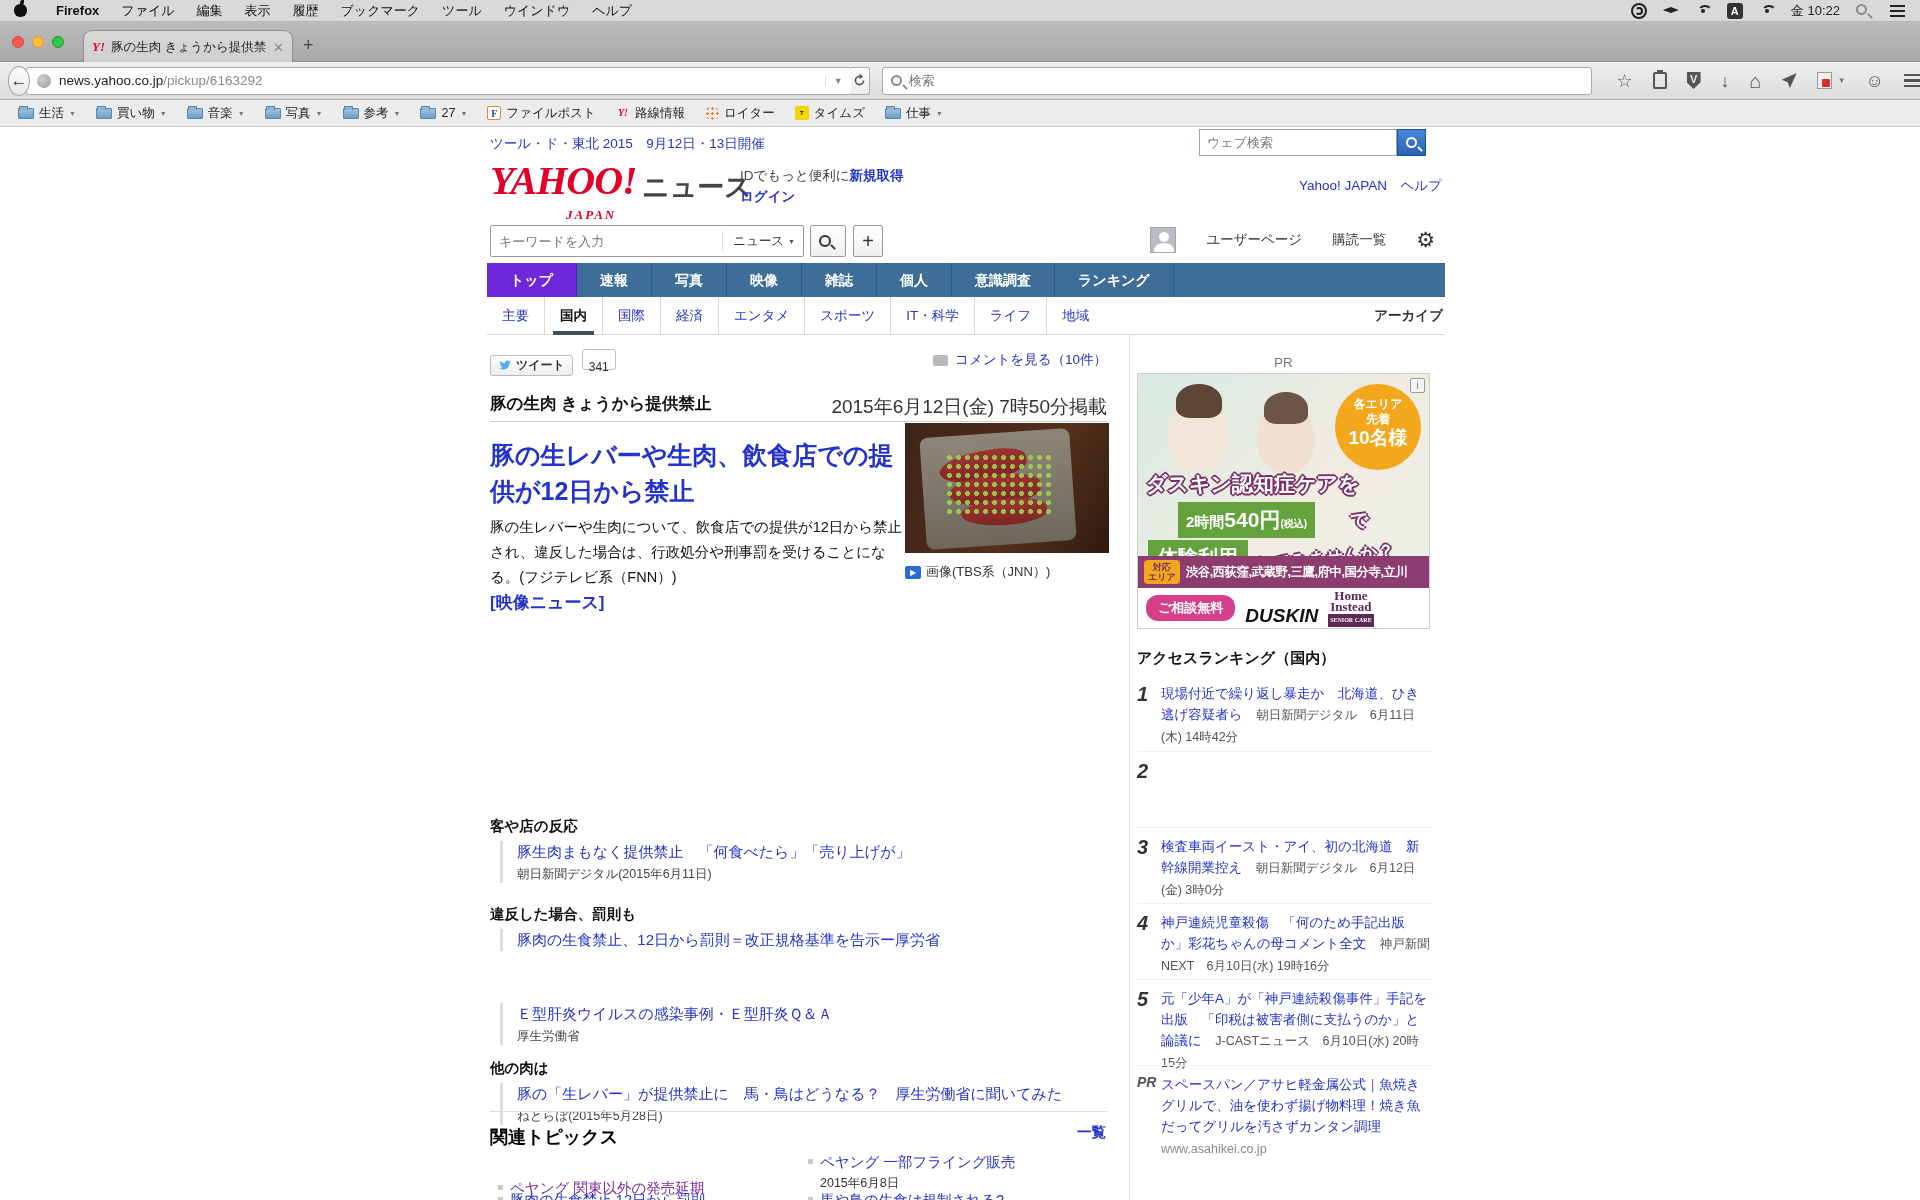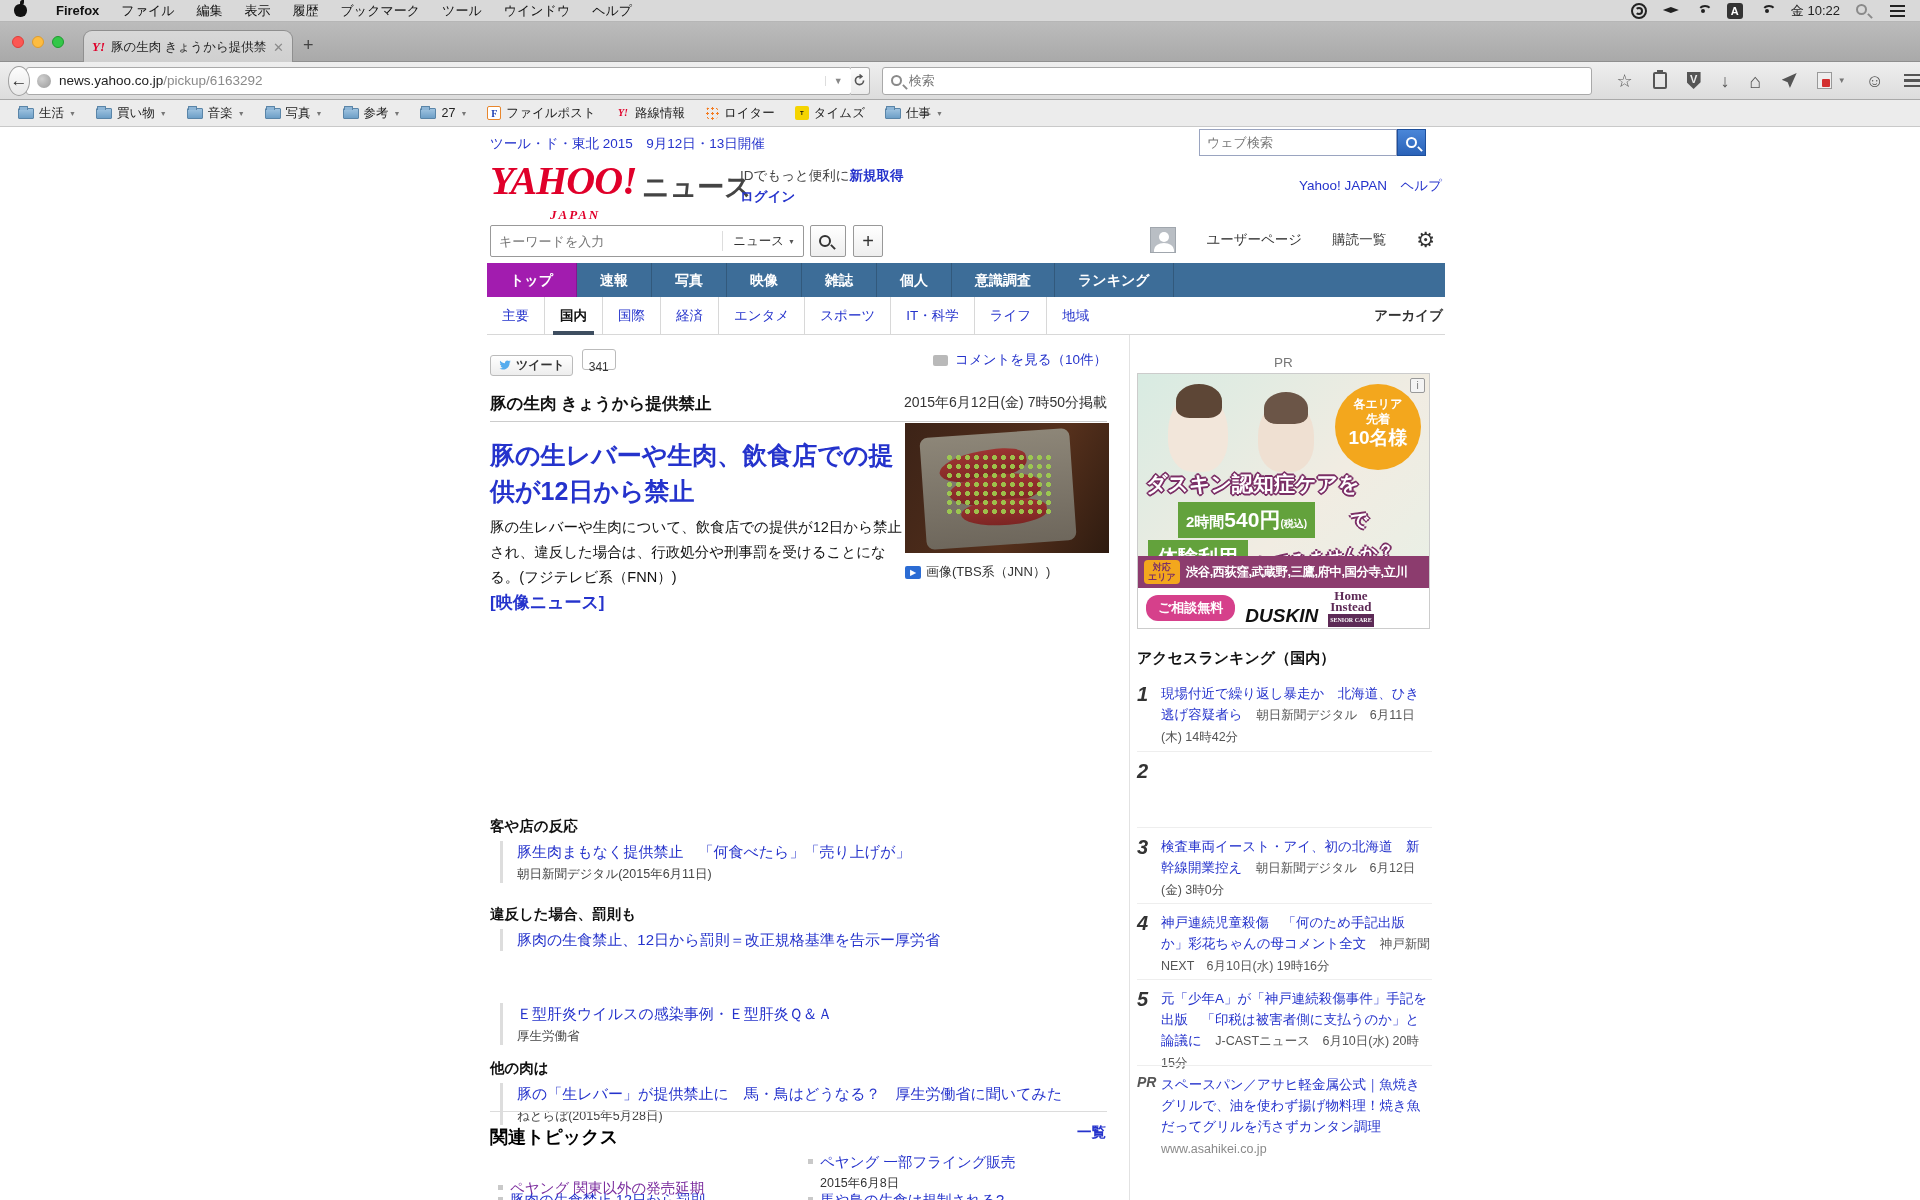--- a/index.html
+++ b/index.html
@@ -98,21 +98,21 @@
   .promo{position:absolute;top:8px;left:3px;font-size:13.5px;color:#2533cc;}
   .websearch{position:absolute;top:2px;left:712px;display:flex;}
   .websearch input{width:198px;height:27px;border:1px solid #9aa4c0;font-size:13px;padding:0 7px;color:#333;outline:none;}
   .ws-btn{width:29px;height:27px;background:linear-gradient(#4a86d8,#2a62b8);border:1px solid #1d4f9c;display:flex;align-items:center;justify-content:center;}
   .ws-btn .mag{border-color:#fff;margin:0;}
   .ws-btn .mag::after{background:#fff;}
 
   .logo-row{position:absolute;top:34px;left:3px;width:952px;height:58px;}
   .y-logo{display:inline-block;color:#e0002a;font-family:"Liberation Serif","DejaVu Serif",serif;
     font-weight:bold;font-style:italic;font-size:40px;letter-spacing:-1px;line-height:40px;}
-  .y-japan{display:block;color:#e0002a;font-family:"Liberation Serif",serif;font-weight:bold;font-size:13px;letter-spacing:2px;margin:-6px 0 0 60px;}
+  .y-japan{display:block;color:#e0002a;font-family:"Liberation Serif",serif;font-weight:bold;font-size:13px;letter-spacing:2px;margin:-6px 0 0 76px;}
   .y-service{position:absolute;left:152px;top:8px;font-size:27px;font-weight:bold;color:#444;}
   .id-block{position:absolute;left:250px;top:6px;font-size:13.5px;color:#444;}
   .id-block .b{font-weight:bold;}
   .login-lnk{position:absolute;left:250px;top:27px;font-size:13.5px;font-weight:bold;}
   .help-links{position:absolute;right:0;top:16px;font-size:13.5px;color:#2533cc;}
 
   .nsearch{position:absolute;top:98px;left:0;width:952px;height:36px;}
   .ns-input{position:absolute;left:3px;top:0;width:314px;height:32px;border:1px solid #999;border-radius:2px;background:#fff;display:flex;align-items:center;}
   .ns-input input{border:none;outline:none;flex:1;font-size:13px;padding:0 8px;background:transparent;color:#333;}
   .ns-scope{font-size:12.5px;color:#333;padding-right:8px;display:flex;align-items:center;gap:4px;border-left:1px solid #ddd;padding-left:10px;height:20px;}
@@ -123,21 +123,21 @@
   .ns-plus{position:absolute;left:366px;top:0;width:30px;height:32px;border:1px solid #999;border-radius:2px;background:linear-gradient(#fff,#eee);
     font-size:20px;color:#333;text-align:center;line-height:30px;}
   .ns-right{position:absolute;right:4px;top:2px;display:flex;align-items:center;gap:30px;font-size:13.5px;color:#333;}
   .avatar{width:26px;height:26px;background:#b9bec4;border:1px solid #a0a6ad;position:relative;overflow:hidden;}
   .avatar::before{content:"";position:absolute;top:4px;left:8px;width:10px;height:10px;background:#fff;border-radius:50%;}
   .avatar::after{content:"";position:absolute;top:15px;left:3px;width:20px;height:14px;background:#fff;border-radius:50% 50% 0 0;}
   .gear{font-size:21px;color:#333;}
 
   .mainnav{position:absolute;top:136px;left:0;width:958px;height:34px;background:#3d6d98;display:flex;}
   .mn-item{color:#fff;font-size:14px;font-weight:bold;line-height:34px;padding:0 23px;border-right:1px solid rgba(0,0,0,.18);}
-  .mn-item.active{background:#a21caf;}
+  .mn-item.active{background:#6d28d9;}
 
   .subnav{position:absolute;top:170px;left:0;width:958px;height:38px;border-bottom:1px solid #d8d8d8;display:flex;align-items:center;}
   .sn-item{font-size:13.5px;padding:0 15px;color:#2533cc;position:relative;line-height:37px;}
   .sn-item + .sn-item{border-left:1px solid #d8d8d8;}
   .sn-item.active{color:#111;font-weight:bold;}
   .sn-item.active::after{content:"";position:absolute;left:8px;right:8px;bottom:-1px;height:4px;background:#3e4e60;}
   .sn-arch{margin-left:auto;font-size:13.5px;font-weight:bold;color:#333;padding-right:2px;}
 
   
   .main{position:absolute;left:3px;top:208px;width:620px;}
@@ -145,21 +145,21 @@
   .twbtn{display:inline-flex;align-items:center;gap:4px;height:21px;border:1px solid #bbb;border-radius:3px;
     background:linear-gradient(#fff,#ededed);font-size:12px;font-weight:bold;color:#333;padding:0 7px;}
   .twbtn svg{width:14px;height:12px;fill:#55acee;}
   .twcount{display:inline-block;height:21px;border:1px solid #bbb;border-radius:3px;font-size:12px;color:#333;
     padding:8px 6px;line-height:19px;margin-left:5px;background:#fff;}
   .comments{position:absolute;right:0;top:2px;font-size:13.5px;display:flex;gap:7px;align-items:center;}
   .bubble{width:15px;height:11px;background:#b9b9b9;border-radius:2px;position:relative;}
   .bubble::after{content:"";position:absolute;left:2px;bottom:-4px;border:4px solid transparent;border-top-color:#b9b9b9;border-left-width:2px;border-right-width:2px;}
   .kickrow{position:absolute;top:58px;left:0;width:617px;}
   .kicker{font-size:16.5px;font-weight:bold;color:#111;}
-  .kdate{position:absolute;right:0;top:1px;font-size:14px;color:#333;}
+  .kdate{position:absolute;right:0;top:1px;font-size:19px;color:#333;}
   .hr1{position:absolute;top:86px;left:0;width:617px;border-top:1px solid #ccc;}
   .headline{position:absolute;top:102px;left:0;width:420px;font-size:25px;line-height:36px;font-weight:bold;color:#2533cc;}
   .abody{position:absolute;top:180px;left:0;width:418px;font-size:14.5px;line-height:25px;color:#111;}
   .vlink{position:absolute;top:256px;left:0;font-size:17px;font-weight:bold;}
   .thumb{position:absolute;top:88px;left:415px;width:204px;height:130px;background:linear-gradient(120deg,#3c2317,#55301c 60%,#2e1b10);overflow:hidden;}
   .plate{position:absolute;left:18px;top:10px;width:150px;height:112px;background:linear-gradient(#8d8678,#6e675c);border-radius:8px;transform:rotate(-4deg);}
   .meat{position:absolute;background:linear-gradient(#9d3532,#7c2523);border-radius:50% 40% 45% 50%;}
   .m1{left:34px;top:28px;width:88px;height:30px;transform:rotate(-10deg);}
   .m2{left:44px;top:52px;width:92px;height:30px;transform:rotate(-6deg);}
   .m3{left:56px;top:76px;width:86px;height:26px;transform:rotate(-4deg);}

